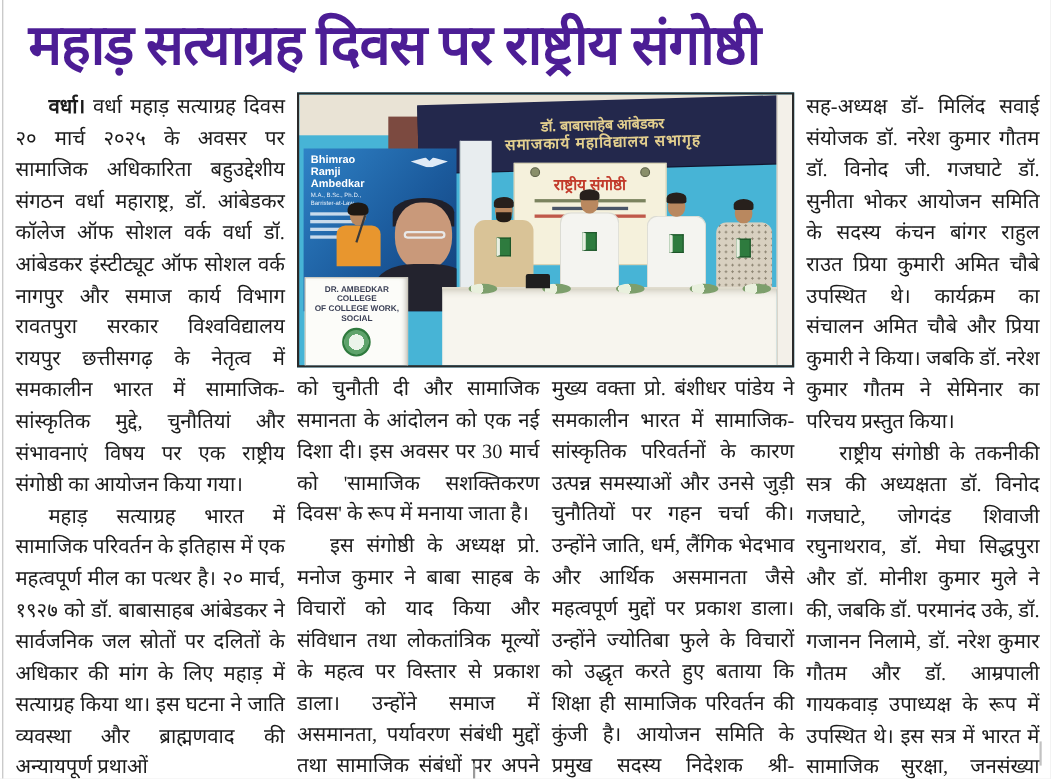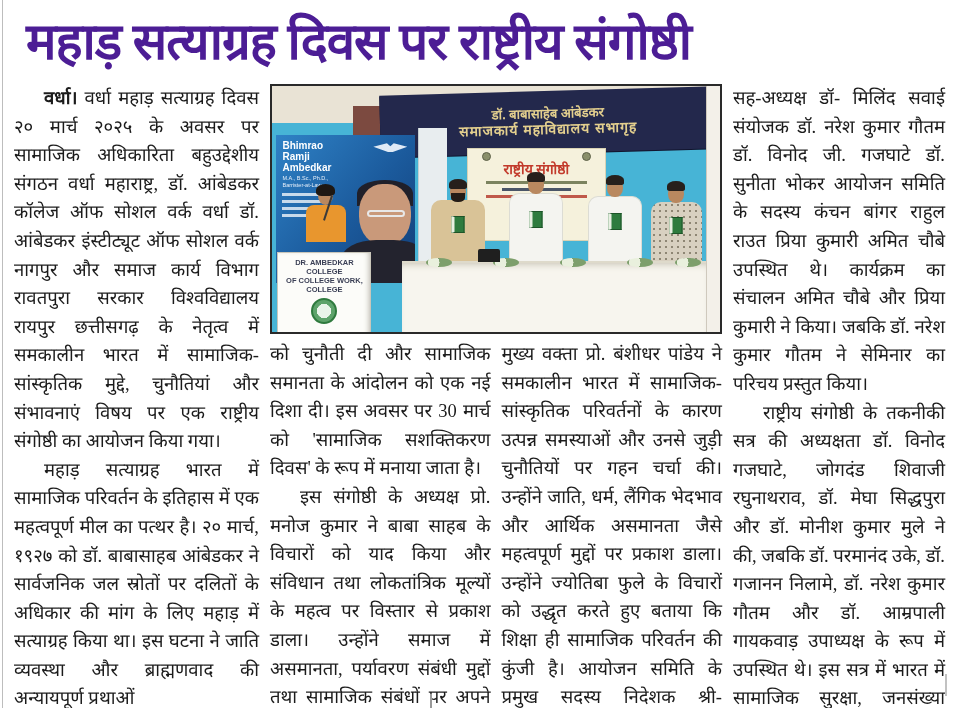--- a/index.html
+++ b/index.html
@@ -202,21 +202,21 @@
 
         <div class="speaker">
           <div class="head"></div>
           <div class="torso"></div>
           <div class="mic-stand"></div>
         </div>
 
         <div class="podium">
           <div class="pt">DR. AMBEDKAR COLLEGE</div>
           <div class="pt">OF COLLEGE WORK,</div>
-          <div class="pt">COLLEGE</div>
+          <div class="pt">SOCIAL</div>
           <div class="logo"></div>
         </div>
       </div>
 
       <div class="cols23">
         <div class="col col2">
           <p class="para">को चुनौती दी और सामाजिक समानता के आंदोलन को एक नई दिशा दी। इस अवसर पर 30 मार्च को 'सामाजिक सशक्तिकरण दिवस' के रूप में मनाया जाता है।</p>
           <p class="para indent">इस संगोष्ठी के अध्यक्ष प्रो. मनोज कुमार ने बाबा साहब के विचारों को याद किया और संविधान तथा लोकतांत्रिक मूल्यों के महत्व पर विस्तार से प्रकाश डाला। उन्होंने समाज में असमानता, पर्यावरण संबंधी मुद्दों तथा सामाजिक संबंधों पर अपने विचार प्रस्तुत किए। संगोष्ठी के</p>
         </div>
         <div class="col col3">

